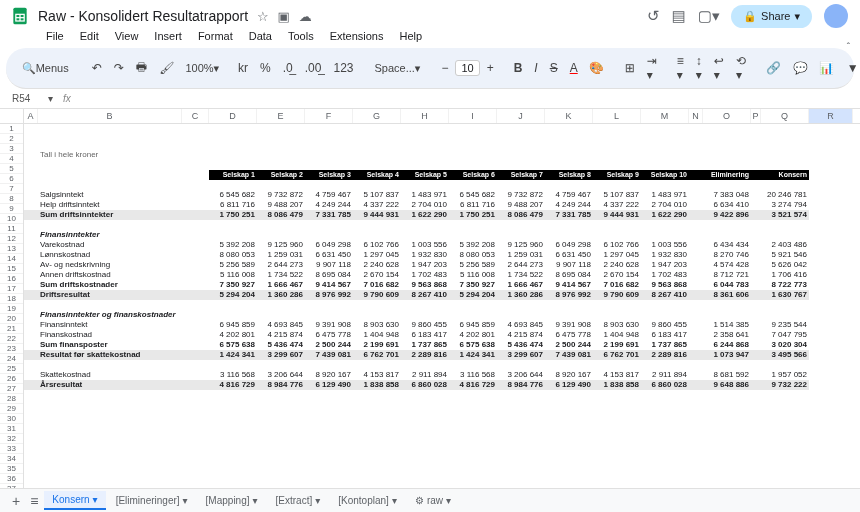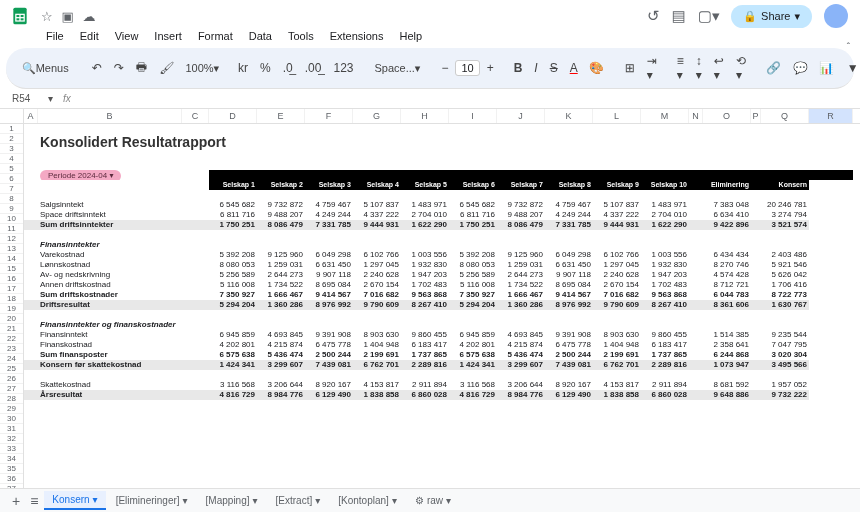--- a/index.html
+++ b/index.html
@@ -54,20 +54,21 @@
 
 <div class="titlebar">
   <div class="logo">
     <svg width="20" height="20" viewBox="0 0 24 24">
         <rect x="4" y="2" width="16" height="20" rx="2" fill="#0f9d58"></rect>
         <rect x="7" y="10" width="10" height="8" fill="none" stroke="#fff" stroke-width="1.5"></rect>
         <line x1="12" y1="10" x2="12" y2="18" stroke="#fff" stroke-width="1.5"></line>
         <line x1="7" y1="14" x2="17" y2="14" stroke="#fff" stroke-width="1.5"></line>
       </svg>
   </div>
+  <span class="doc-title">Raw - Konsolidert Resultatrapport</span>
   <span class="title-icons">
     <span>☆</span>
     <span>▣</span>
     <span>☁</span>
   </span>
   <div class="title-right">
     <span class="icon">↺</span>
     <span class="icon">▤</span>
     <span class="icon">▢▾</span>
     <div class="share-btn">
@@ -228,64 +229,44 @@
           <div class="cell " style="width: 48px;"></div>
           <div class="cell " style="width: 48px;"></div>
           <div class="cell " style="width: 14px;"></div>
           <div class="cell " style="width: 48px;"></div>
           <div class="cell " style="width: 10px;"></div>
           <div class="cell " style="width: 48px;"></div>
           <div class="cell " style="width: 44px;"></div>
         </div>
         <div class="cell-row" style="height: 16px;">
           <div class="cell " style="width: 14px;"></div>
-          <div class="cell title-cell" style="width: 400px; height: 16px; line-height: 16px;">Konsolidert Resultatrapport</div>
-        </div>
-        <div class="cell-row">
-          <div class="cell " style="width: 14px;"></div>
-        </div>
-        <div class="cell-row">
-          <div class="cell " style="width: 14px;"></div>
-          <div class="cell " style="width: 144px;"></div>
-          <div class="cell " style="width: 27px;"></div>
-          <div class="cell " style="width: 48px;"></div>
-          <div class="cell " style="width: 48px;"></div>
-          <div class="cell " style="width: 48px;"></div>
-          <div class="cell " style="width: 48px;"></div>
-          <div class="cell " style="width: 48px;"></div>
-          <div class="cell " style="width: 48px;"></div>
-          <div class="cell " style="width: 48px;"></div>
-          <div class="cell " style="width: 48px;"></div>
-          <div class="cell " style="width: 48px;"></div>
-          <div class="cell " style="width: 48px;"></div>
-          <div class="cell " style="width: 14px;"></div>
-          <div class="cell " style="width: 48px;"></div>
-          <div class="cell " style="width: 10px;"></div>
-          <div class="cell " style="width: 48px;"></div>
-          <div class="cell " style="width: 44px;"></div>
-        </div>
-        <div class="cell-row">
-          <div class="cell " style="width: 14px;"></div>
-          <div class="cell " style="width: 144px;"><span class="chip">Periode 2024-04 ▾</span></div>
-          <div class="cell " style="width: 27px;"></div>
-          <div class="cell hdr-black" style="width: 48px;"></div>
-          <div class="cell hdr-black" style="width: 48px;"></div>
-          <div class="cell hdr-black" style="width: 48px;"></div>
-          <div class="cell hdr-black" style="width: 48px;"></div>
-          <div class="cell hdr-black" style="width: 48px;"></div>
-          <div class="cell hdr-black" style="width: 48px;"></div>
-          <div class="cell hdr-black" style="width: 48px;"></div>
-          <div class="cell hdr-black" style="width: 48px;"></div>
-          <div class="cell hdr-black" style="width: 48px;"></div>
-          <div class="cell hdr-black" style="width: 48px;"></div>
-          <div class="cell hdr-black" style="width: 14px;"></div>
-          <div class="cell hdr-black" style="width: 48px;"></div>
-          <div class="cell hdr-black" style="width: 10px;"></div>
-          <div class="cell hdr-black" style="width: 48px;"></div>
-          <div class="cell hdr-black" style="width: 44px;"></div>
+        </div>
+        <div class="cell-row">
+          <div class="cell " style="width: 14px;"></div>
+          <div class="cell sub-cell" style="width: 400px;">Tall i hele kroner</div>
+        </div>
+        <div class="cell-row">
+          <div class="cell " style="width: 14px;"></div>
+          <div class="cell " style="width: 144px;"></div>
+          <div class="cell " style="width: 27px;"></div>
+          <div class="cell " style="width: 48px;"></div>
+          <div class="cell " style="width: 48px;"></div>
+          <div class="cell " style="width: 48px;"></div>
+          <div class="cell " style="width: 48px;"></div>
+          <div class="cell " style="width: 48px;"></div>
+          <div class="cell " style="width: 48px;"></div>
+          <div class="cell " style="width: 48px;"></div>
+          <div class="cell " style="width: 48px;"></div>
+          <div class="cell " style="width: 48px;"></div>
+          <div class="cell " style="width: 48px;"></div>
+          <div class="cell " style="width: 14px;"></div>
+          <div class="cell " style="width: 48px;"></div>
+          <div class="cell " style="width: 10px;"></div>
+          <div class="cell " style="width: 48px;"></div>
+          <div class="cell " style="width: 44px;"></div>
         </div>
         <div class="cell-row">
           <div class="cell " style="width: 14px;"></div>
           <div class="cell " style="width: 144px;"></div>
           <div class="cell " style="width: 27px;"></div>
           <div class="cell hdr-black" style="width: 48px;">Selskap 1</div>
           <div class="cell hdr-black" style="width: 48px;">Selskap 2</div>
           <div class="cell hdr-black" style="width: 48px;">Selskap 3</div>
           <div class="cell hdr-black" style="width: 48px;">Selskap 4</div>
           <div class="cell hdr-black" style="width: 48px;">Selskap 5</div>
@@ -333,21 +314,21 @@
           <div class="cell num " style="width: 48px;">4 759 467</div>
           <div class="cell num " style="width: 48px;">5 107 837</div>
           <div class="cell num " style="width: 48px;">1 483 971</div>
           <div class="cell num " style="width: 14px;"></div>
           <div class="cell num " style="width: 48px;">7 383 048</div>
           <div class="cell num " style="width: 10px;"></div>
           <div class="cell num " style="width: 48px;">20 246 781</div>
         </div>
         <div class="cell-row">
           <div class="cell " style="width: 14px;"></div>
-          <div class="cell " style="width: 144px;">Space driftsinntekt</div>
+          <div class="cell " style="width: 144px;">Help driftsinntekt</div>
           <div class="cell " style="width: 27px;"></div>
           <div class="cell num " style="width: 48px;">6 811 716</div>
           <div class="cell num " style="width: 48px;">9 488 207</div>
           <div class="cell num " style="width: 48px;">4 249 244</div>
           <div class="cell num " style="width: 48px;">4 337 222</div>
           <div class="cell num " style="width: 48px;">2 704 010</div>
           <div class="cell num " style="width: 48px;">6 811 716</div>
           <div class="cell num " style="width: 48px;">9 488 207</div>
           <div class="cell num " style="width: 48px;">4 249 244</div>
           <div class="cell num " style="width: 48px;">4 337 222</div>
@@ -622,21 +603,21 @@
           <div class="cell num bold " style="width: 48px;">2 500 244</div>
           <div class="cell num bold " style="width: 48px;">2 199 691</div>
           <div class="cell num bold " style="width: 48px;">1 737 865</div>
           <div class="cell num bold " style="width: 14px;"></div>
           <div class="cell num bold " style="width: 48px;">6 244 868</div>
           <div class="cell num bold " style="width: 10px;"></div>
           <div class="cell num bold " style="width: 48px;">3 020 304</div>
         </div>
         <div class="cell-row">
           <div class="cell shade" style="width: 14px;"></div>
-          <div class="cell bold shade" style="width: 144px;">Konsern før skattekostnad</div>
+          <div class="cell bold shade" style="width: 144px;">Resultat før skattekostnad</div>
           <div class="cell shade" style="width: 27px;"></div>
           <div class="cell num bold shade" style="width: 48px;">1 424 341</div>
           <div class="cell num bold shade" style="width: 48px;">3 299 607</div>
           <div class="cell num bold shade" style="width: 48px;">7 439 081</div>
           <div class="cell num bold shade" style="width: 48px;">6 762 701</div>
           <div class="cell num bold shade" style="width: 48px;">2 289 816</div>
           <div class="cell num bold shade" style="width: 48px;">1 424 341</div>
           <div class="cell num bold shade" style="width: 48px;">3 299 607</div>
           <div class="cell num bold shade" style="width: 48px;">7 439 081</div>
           <div class="cell num bold shade" style="width: 48px;">6 762 701</div>

